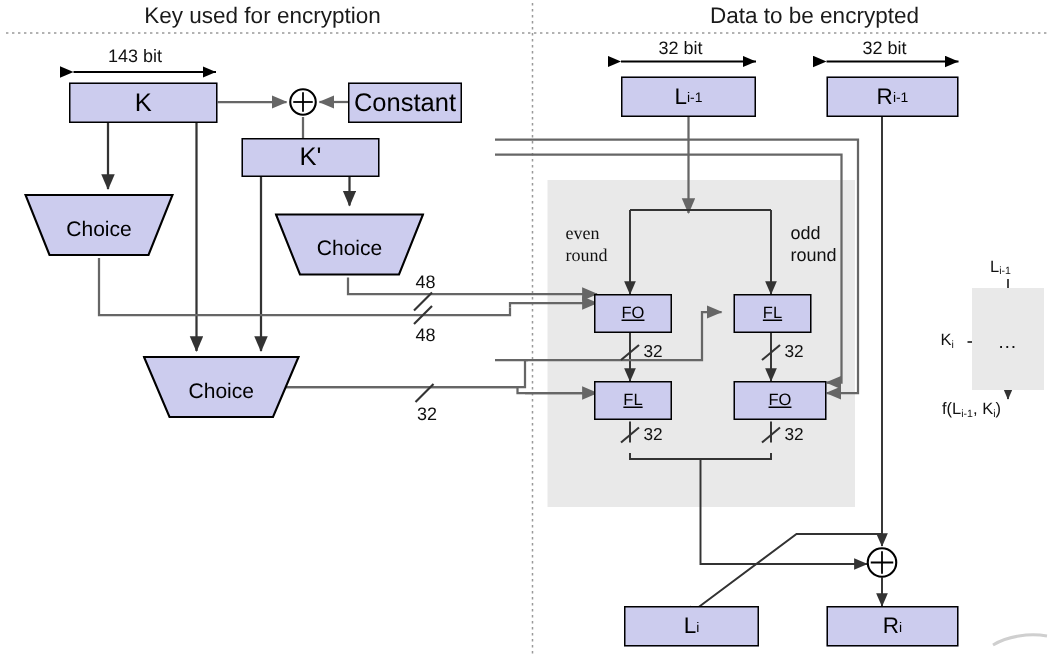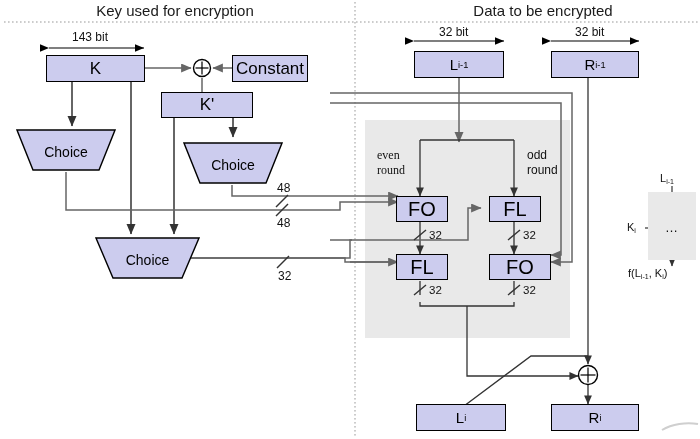--- a/index.html
+++ b/index.html
@@ -10,21 +10,21 @@
   .hdr{position:absolute;font-size:15px;color:#1a1a1a;white-space:nowrap;text-align:center;}
 
   .lbl{position:absolute;font-size:12px;color:#111;white-space:nowrap;}
   .lbl.sm{font-size:11.5px;}
 
   .box{position:absolute;background:#ccccee;border:1.3px solid #000;
        display:flex;align-items:center;justify-content:center;
        color:#000;white-space:nowrap;box-sizing:border-box;}
   .box.big{font-size:17px;}
   .box.mid{font-size:15px;}
-  .box.op{font-size:20px;}
+  .box.op{font-size:11px;text-decoration:underline;}
 
   .box sub{font-size:.62em;vertical-align:-.28em;line-height:0;}
 
   .choice{position:absolute;display:flex;align-items:center;justify-content:center;
           font-size:14px;color:#000;}
   .choice svg{position:absolute;left:0;top:0;}
   .choice span{position:relative;z-index:2;padding-top:3px;}
 
   .legend-box{position:absolute;background:#e9e9e9;}
   .legend-txt{position:absolute;font-size:11px;color:#111;white-space:nowrap;}

